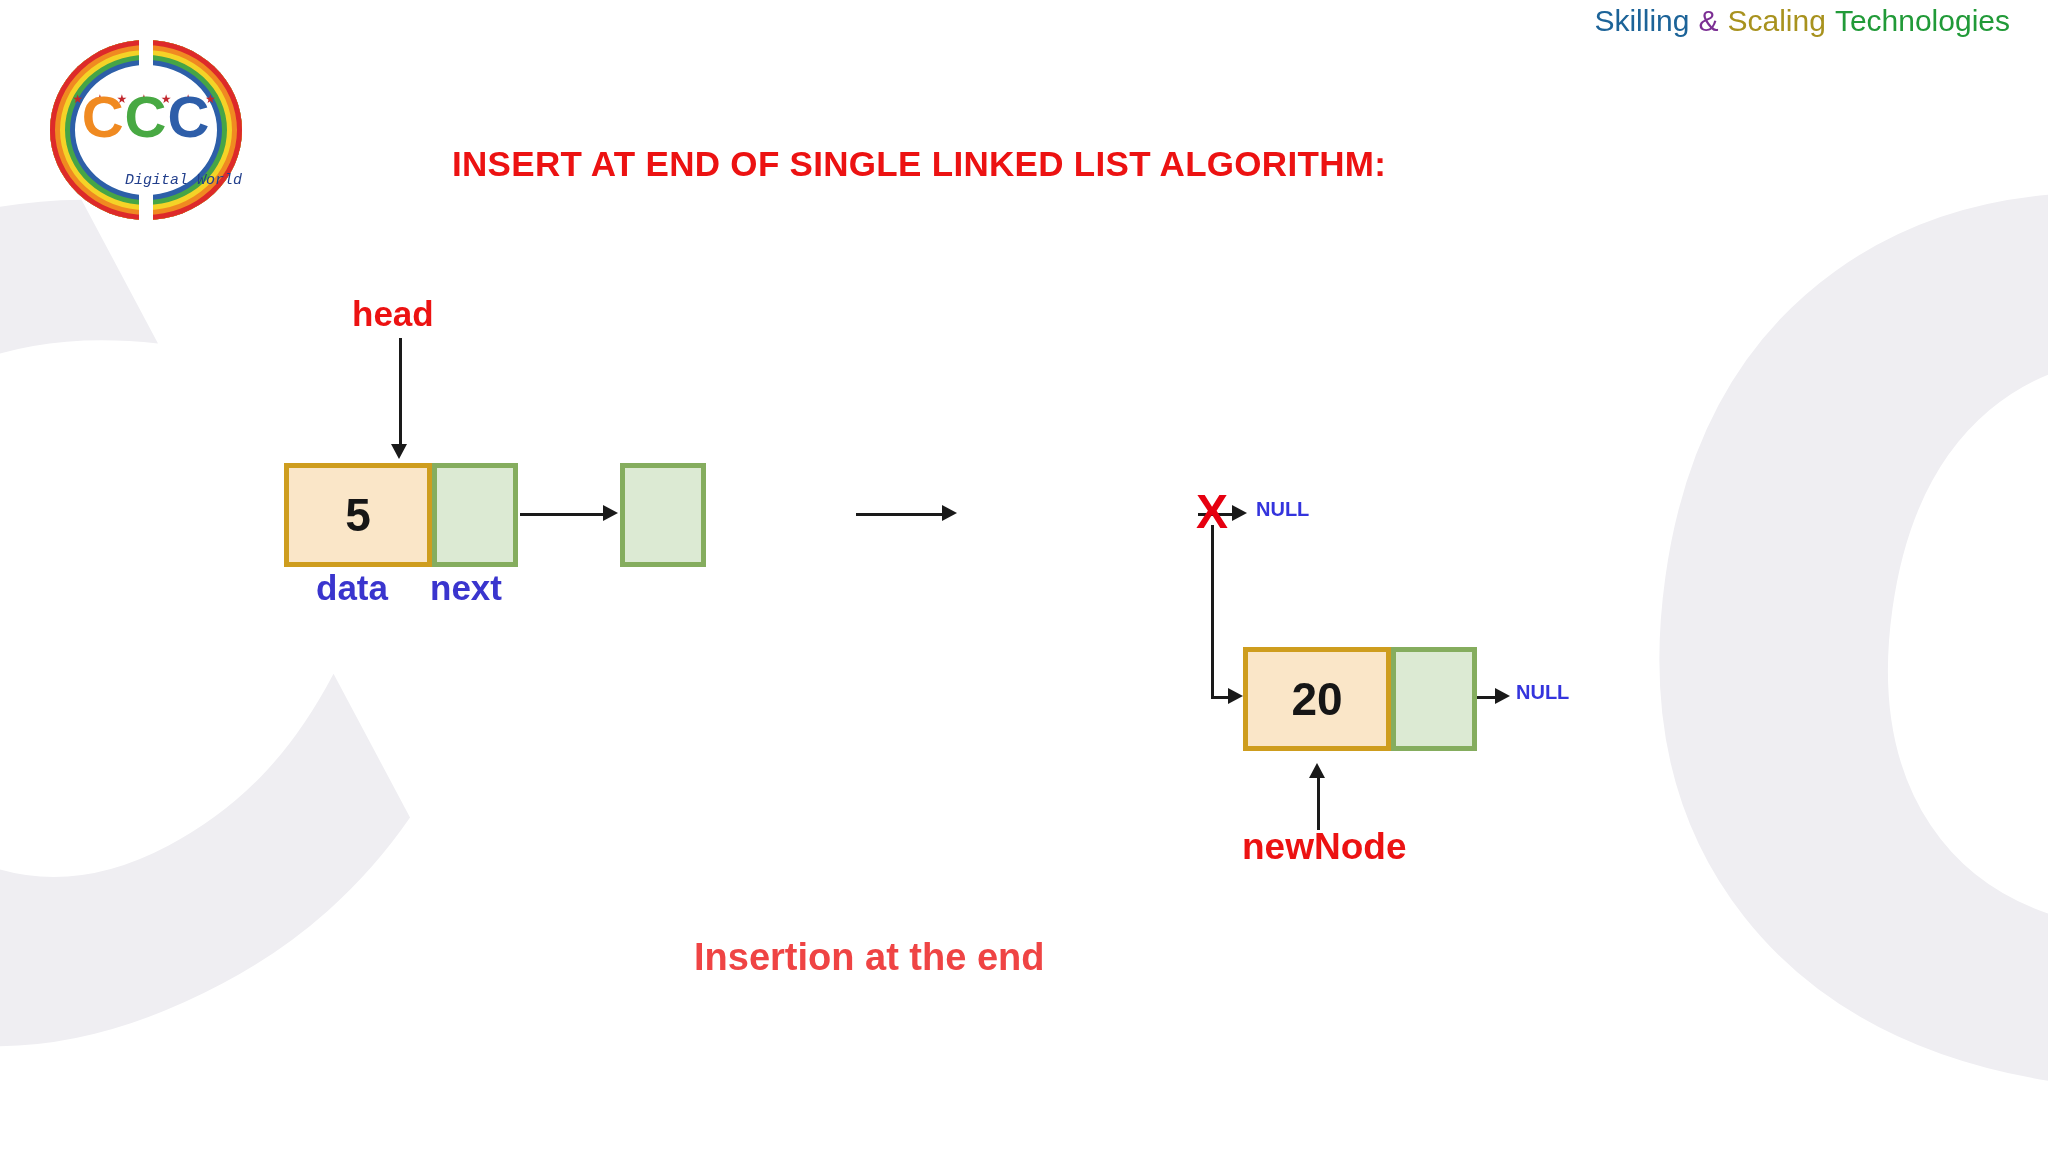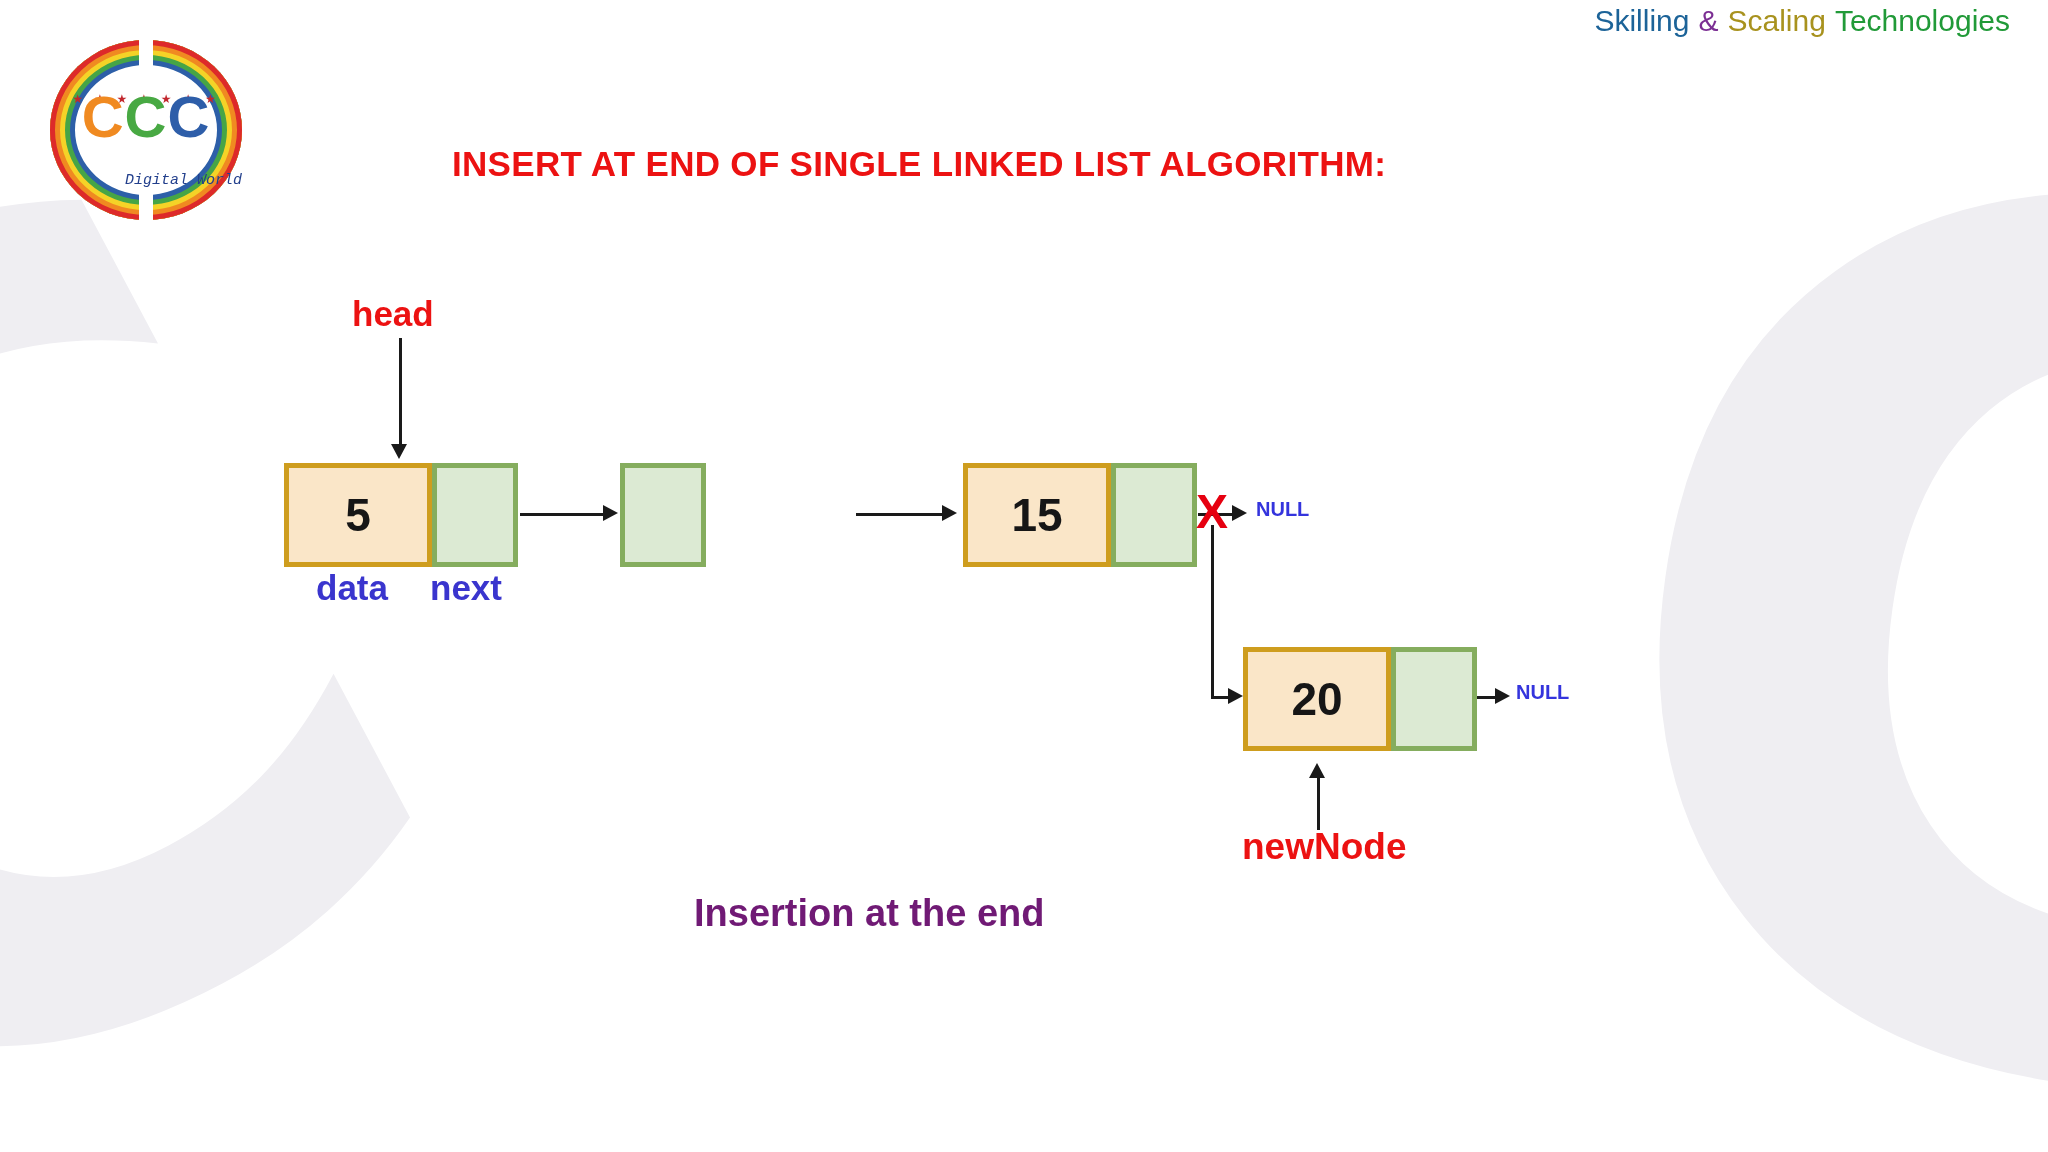--- a/index.html
+++ b/index.html
@@ -46,21 +46,21 @@
   .node{ position:absolute; display:flex; z-index:2; }
   .cell{ display:flex; align-items:center; justify-content:center; }
   .cell.data{ width:138px; height:94px; border:5px solid #ce9d1e; background:#fae6c8;
     font-size:46px; font-weight:700; color:#161616; }
   .cell.next{ width:76px; height:94px; border:5px solid #85ad5e; background:#dcead3; }
   
   .lbl{ position:absolute; z-index:3; font-weight:700; white-space:nowrap; }
   .lbl.red{ color:#ec1212; font-size:35px; }
   .lbl.blue{ color:#3a35ce; font-size:35px; }
   .lbl.null{ color:#3434dd; font-size:20px; }
-  .lbl.caption{ color:#701a75; font-size:38px; }
+  .lbl.caption{ color:#ef4444; font-size:38px;margin-top:44px; }
   .xmark{ position:absolute; z-index:4; left:1192px; top:486px; width:40px; height:50px;
     display:flex; align-items:center; justify-content:center;
     color:#e60010; font-size:48px; font-weight:800; }
   
   .hl{ position:absolute; height:3px; background:#1a1a1a; z-index:3; }
   .vl{ position:absolute; width:3px;  background:#1a1a1a; z-index:3; }
   .ah{ position:absolute; width:0; height:0; z-index:3; }
   .ah.r{ border-top:8px solid transparent; border-bottom:8px solid transparent; border-left:15px solid #1a1a1a; }
   .ah.d{ border-left:8px solid transparent; border-right:8px solid transparent; border-top:15px solid #1a1a1a; }
   .ah.u{ border-left:8px solid transparent; border-right:8px solid transparent; border-bottom:15px solid #1a1a1a; }
@@ -106,26 +106,20 @@
   <div class="hl" style="left:520px; top:513px; width:85px;"></div>
   <div class="ah r" style="left:603px; top:505px;"></div>
 
   <div class="node" style="left:620px; top:463px;">
     <div class="cell next"></div>
   </div>
 
   <div class="hl" style="left:856px; top:513px; width:88px;"></div>
   <div class="ah r" style="left:942px; top:505px;"></div>
 
-  <div class="node" style="left:963px; top:463px;">
-    <div class="cell data">
-        <span>15</span>
-      </div>
-    <div class="cell next"></div>
-  </div>
 
   <div class="hl" style="left:1198px; top:513px; width:36px;"></div>
   <div class="ah r" style="left:1232px; top:505px;"></div>
   <div class="xmark">X</div>
   <div class="lbl null" style="left:1256px; top:498px;">NULL</div>
 
   <div class="vl" style="left:1211px; top:525px; height:172px;"></div>
   <div class="hl" style="left:1211px; top:696px; width:20px;"></div>
   <div class="ah r" style="left:1228px; top:688px;"></div>
 

